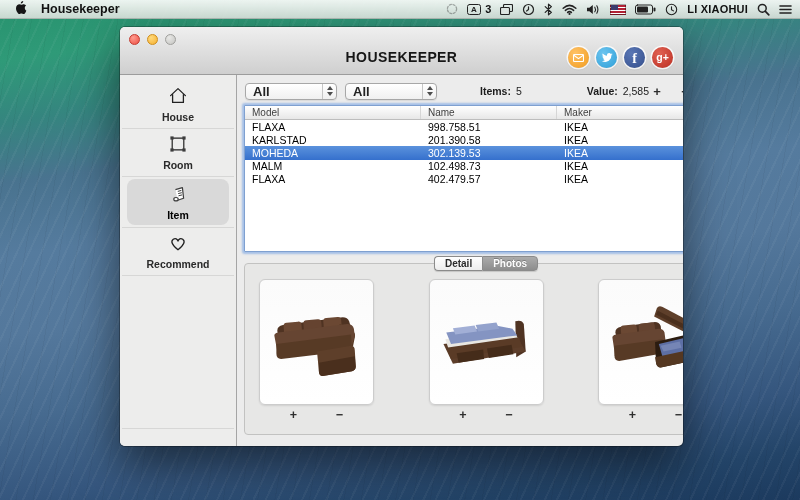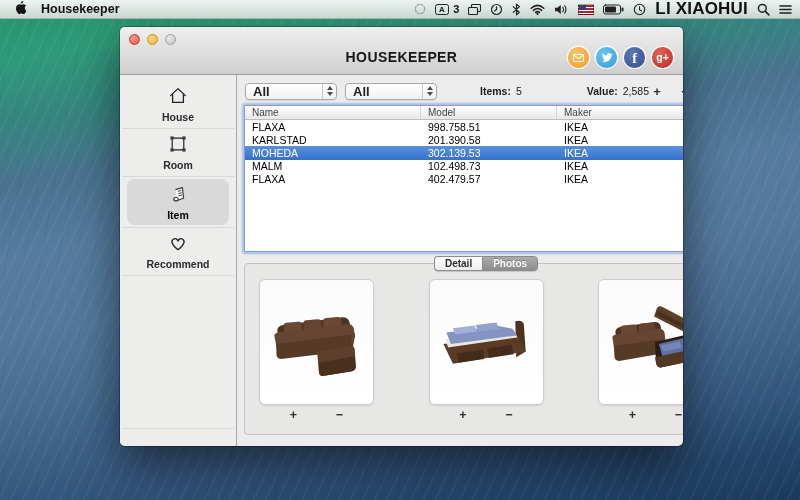--- a/index.html
+++ b/index.html
@@ -16,21 +16,21 @@
 
   
   .menubar { position:absolute; left:0; top:0; width:800px; height:19px; z-index:50;
     background:linear-gradient(rgba(248,250,248,.94), rgba(213,222,216,.92));
     border-bottom:1px solid rgba(40,60,50,.35);
     display:flex; align-items:center; font-size:12px; color:#111; }
   .mb-left { display:flex; align-items:center; gap:14px; padding-left:14px; }
   .mb-app { font-weight:700; font-size:12.5px; }
   .mb-right { margin-left:auto; display:flex; align-items:center; gap:9px; padding-right:8px; }
   .mb-right svg { display:block; }
-  .mb-user { font-weight:700; font-size:17px; letter-spacing:.2px; }
+  .mb-user { font-weight:700; font-size:11px; letter-spacing:.2px; }
   .mb-num { font-size:11px; font-weight:600; margin-left:-5px; }
   .flag { width:16px; height:11px; position:relative; border:1px solid rgba(0,0,0,.35);
     background:repeating-linear-gradient(180deg,#b22234 0 1.6px,#fff 1.6px 3.2px); }
   .flag::after { content:""; position:absolute; left:0; top:0; width:7px; height:5px; background:#3c3b6e; }
 
   
   .window { position:absolute; left:120px; top:27px; width:563px; height:419px;
     border-radius:5px; background:#ececec; overflow:hidden;
     box-shadow:0 18px 45px rgba(0,0,0,.55), 0 0 0 1px rgba(0,0,0,.28); }
 
@@ -325,22 +325,22 @@
             <svg width="16" height="10">
                 <path d="M1 5 Q8 -1.6 15 5 Q8 11.6 1 5 Z" fill="#3c3c3c"></path>
                 <circle cx="8" cy="5" r="2.7" fill="#fff"></circle>
                 <circle cx="8" cy="5" r="1.2" fill="#3c3c3c"></circle>
               </svg>
           </span>
         </div>
 
         <div class="table">
           <div class="t-head">
+            <span class="th">Model</span>
             <span class="th">Name</span>
-            <span class="th">Model</span>
             <span class="th">Maker</span>
           </div>
           <div class="t-row">
             <span class="td">FLAXA</span>
             <span class="td">998.758.51</span>
             <span class="td">IKEA</span>
           </div>
           <div class="t-row">
             <span class="td">KARLSTAD</span>
             <span class="td">201.390.58</span>

